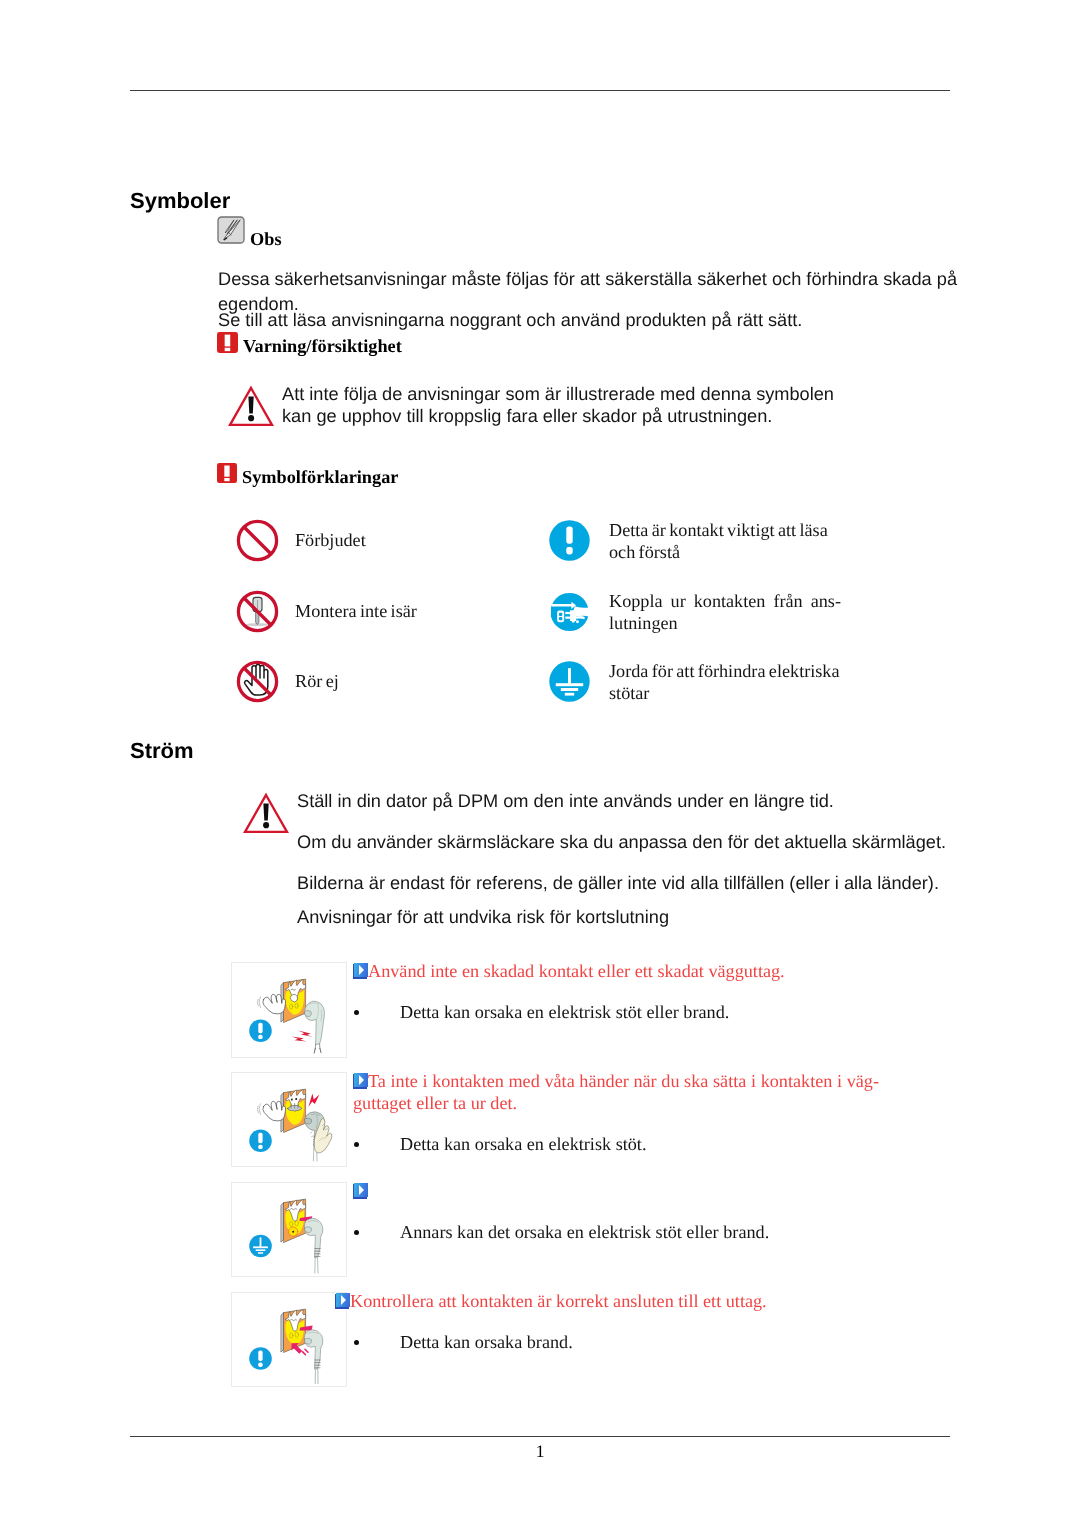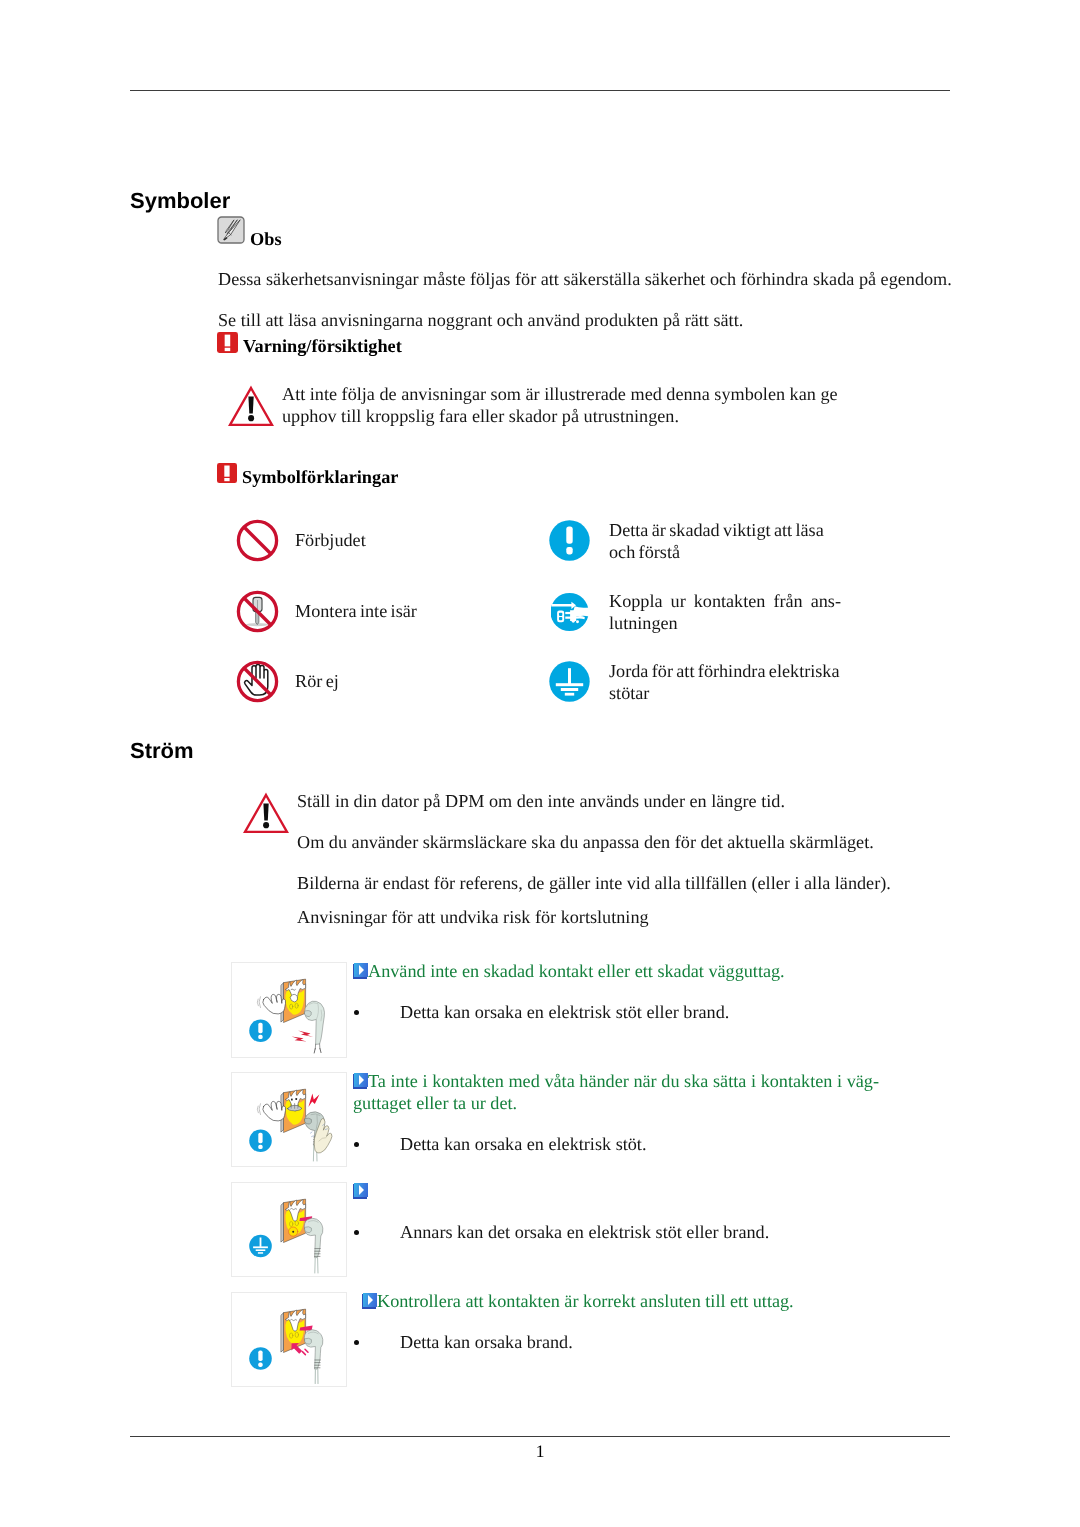--- a/index.html
+++ b/index.html
@@ -21,35 +21,35 @@
   h1.doc-title{position:absolute;left:130px;top:132px;margin:0;
        font-family:"Liberation Sans",sans-serif;font-weight:bold;font-size:36px;
        letter-spacing:-1.9px;line-height:36px;white-space:nowrap;}
 
   h2.sec-title{position:absolute;left:130px;margin:0;
        font-family:"Liberation Sans",sans-serif;font-weight:bold;font-size:22px;
        line-height:22px;white-space:nowrap;}
 
   h1.doc-title,h2.sec-title,.para,.lbl-bold,.sym-label,.fig-head,.fig-bullet,#page-num{
         transform:translateZ(0);}
-  .para{position:absolute;font-family:Liberation Serif, serif;
+  .para{position:absolute;font-family:Liberation Sans, sans-serif;
         font-size:18.2px;line-height:25px;color:#161616;}
 
   .lbl-bold{position:absolute;font-family:"Liberation Serif",serif;
             font-weight:bold;font-size:18.3px;line-height:21px;white-space:nowrap;}
 
   .icon{position:absolute;display:block;}
   .sym-label{position:absolute;font-family:"Liberation Serif",serif;
              font-size:18.2px;line-height:21.6px;color:#161616;word-spacing:-1.2px;}
 
   
   .fig-box{position:absolute;border:1px solid #ebebeb;background:#fff;
            box-sizing:border-box;}
   .fig-head{position:absolute;font-family:"Liberation Serif",serif;
-            font-size:18.2px;line-height:21.8px;color:#15803d;}
+            font-size:18.2px;line-height:21.8px;color:#ef4444;}
   .fig-bullet{position:absolute;font-family:"Liberation Serif",serif;
               font-size:18.2px;line-height:21.8px;color:#161616;margin-left:20px;}
   .dot{position:absolute;width:5px;height:5px;border-radius:50%;background:#0d0d0d;}
 
   .bullet-marker{position:relative;width:15px;height:16px;display:inline-block;
       vertical-align:-1.5px;margin-right:0px;overflow:hidden;}
   .bullet-marker .bm-shadow{position:absolute;left:0;top:1px;width:14px;height:15px;
       background:#2b4fb8;}
   .bullet-marker .bm-face{position:absolute;left:1px;top:0;width:14px;height:14px;
       background:linear-gradient(100deg,#34b4e8 0%,#3d92e2 38%,#3b79dd 70%,#3569d4 100%);}
@@ -124,21 +124,21 @@
     <circle cx="21.5" cy="21.5" r="19.1" fill="none" stroke="#c9102f" stroke-width="3.3"></circle>
     <line x1="8.0" y1="8.0" x2="35.0" y2="35.0" stroke="#c9102f" stroke-width="3.3"></line>
   </svg>
   <div class="sym-label" style="left:295px;top:671px;width:240px">Rör ej</div>
 
   <svg class="icon" style="left:548px;top:519px" width="43" height="43" viewBox="0 0 43 43">
     <circle cx="21.5" cy="21.5" r="20.2" fill="#00a7e1"></circle>
     <rect x="18.3" y="7.6" width="6.4" height="17.1" rx="2.6" fill="#fff"></rect>
     <rect x="18.3" y="28.0" width="6.4" height="7.4" rx="2.3" fill="#fff"></rect>
   </svg>
-  <div class="sym-label" style="left:609px;top:520px;width:232px">Detta är skadad viktigt att läsa och förstå</div>
+  <div class="sym-label" style="left:609px;top:520px;width:232px">Detta är kontakt viktigt att läsa och förstå</div>
 
   <svg class="icon" style="left:551px;top:592px" width="38" height="40" viewBox="0 0 41 43">
     <circle cx="20.0" cy="21.5" r="20.6" fill="#00a7e1"></circle>
     <path d="M0.6 13.0 H22.0 v-2.6 l5.0 3.9 l-5.0 3.9 v-2.6 H0.6 Z" fill="#fff"></path>
     <rect x="6.6" y="20.0" width="7.6" height="12.6" rx="2.4" fill="#fff"></rect>
     <rect x="8.6" y="22.2" width="3.6" height="3.6" rx="1.0" fill="#00a7e1"></rect>
     <rect x="8.6" y="26.8" width="3.6" height="3.6" rx="1.0" fill="#00a7e1"></rect>
     <rect x="15.4" y="21.4" width="6.4" height="2.4" fill="#fff"></rect>
     <rect x="15.4" y="26.4" width="6.4" height="2.4" fill="#fff"></rect>
     <path d="M20.6 19.6 h6.6 v11.6 h-6.6 Z" fill="#fff"></path>
@@ -284,19 +284,19 @@
         <path d="M76.4 40.3 Q81.6 37.5 86.2 40.8" fill="none" stroke="#9aa3a0" stroke-width="0.45"></path>
         <path d="M72.9 45.7 Q77.1 44.3 79.4 46.6 Q80.3 49.8 77.6 51.2 Q73.9 51.6 72.9 48.9 Z" fill="#cddcd6" stroke="#7b807e" stroke-width="0.5"></path>
         <path d="M82.9 67.0 h5.4 M82.8 69.6 h5.4 M82.7 72.2 h5.4 M82.6 74.8 h5.4" stroke="#555a58" stroke-width="0.6"></path>
         <path d="M83.4 76.1 L83.2 90.5 M85.8 76.1 L86.0 90.5" fill="none" stroke="#b5c3bd" stroke-width="1.1"></path>
         <circle cx="28.5" cy="65.5" r="11.3" fill="#0f9ede"></circle>
         <rect x="26.3" y="57.5" width="4.3" height="10.5" rx="1.7" fill="#fff"></rect>
         <rect x="26.3" y="69.6" width="4.3" height="4.3" rx="1.7" fill="#fff"></rect>
       </g>
     </svg>
   </div>
-  <div class="fig-head" style="left:362px;top:1291px;width:520px"><span class="bullet-marker"><span class="bm-shadow"></span><span class="bm-face"></span><span class="bm-tri"></span></span><span class="fig-head-text">Kontrollera att kontakten är korrekt ansluten till ett uttag.</span></div>
+  <div class="fig-head" style="left:335px;top:1291px;width:520px"><span class="bullet-marker"><span class="bm-shadow"></span><span class="bm-face"></span><span class="bm-tri"></span></span><span class="fig-head-text">Kontrollera att kontakten är korrekt ansluten till ett uttag.</span></div>
   <span class="dot" style="left:354px;top:1340px"></span>
   <div class="fig-bullet" style="left:380px;top:1332px;width:590px">Detta kan orsaka brand.</div>
 
   <div class="hrule" id="bot-rule"></div>
   <div id="page-num">1</div>
 </div>
 
 </body></html>

